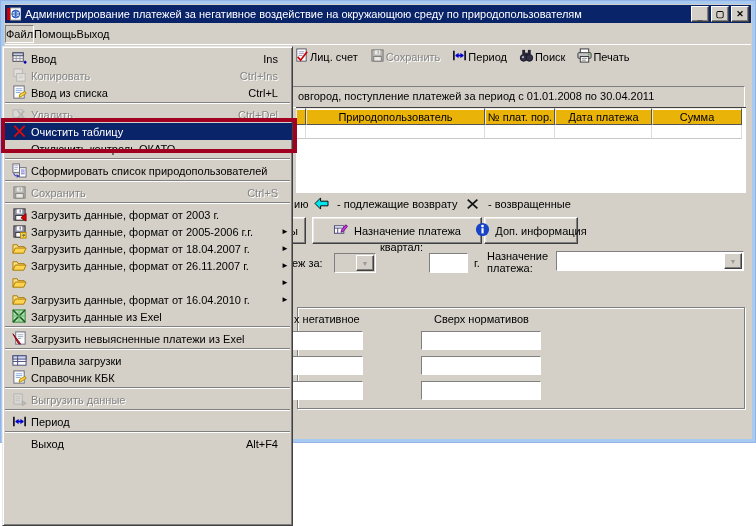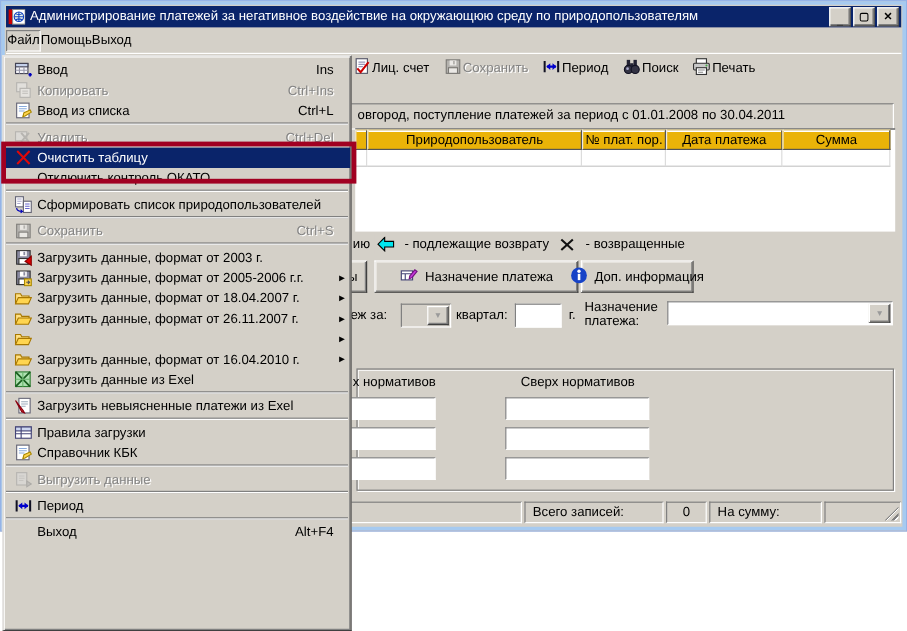--- a/index.html
+++ b/index.html
@@ -227,60 +227,44 @@
             <circle cx="8" cy="4.3" r="1.5" fill="#fff"></circle>
           </svg></span>
       <span>Доп. информация</span>
     </div>
 
     <span class="flabel" style="left:291px;top:256px">еж за:</span>
     <div class="sunken" style="left:333px;top:252px;width:42px;height:20px;background:#d4d0c8">
       <span></span>
       <span class="combo-arrow dis">▼</span>
     </div>
-    <span class="flabel" style="left:379px;top:256px">квартал:</span>
+    <span class="flabel" style="left:379px;top:240px">квартал:</span>
     <div class="sunken" style="left:428px;top:252px;width:39px;height:20px">
       <span></span>
     </div>
     <span class="flabel" style="left:473px;top:256px">г.</span>
     <span class="flabel" style="left:486px;top:249px">Назначение</span>
     <span class="flabel" style="left:486px;top:261px">платежа:</span>
     <div class="sunken" style="left:555px;top:250px;width:188px;height:20px">
       <span></span>
       <span class="combo-arrow dis">▼</span>
     </div>
 
     <div class="groupbox"></div>
-    <span class="flabel" style="left:293px;top:312px">х нормативов</span>
+    <span class="flabel" style="left:293px;top:312px">х негативное</span>
     <span class="flabel" style="left:433px;top:312px">Сверх нормативов</span>
     <div id="norm-inputs">
         <div class="tin" style="left: 270px; top: 330px; width: 92px;"></div>
         <div class="tin" style="left: 270px; top: 355px; width: 92px;"></div>
         <div class="tin" style="left: 270px; top: 380px; width: 92px;"></div>
         <div class="tin" style="left: 420px; top: 330px; width: 120px;"></div>
         <div class="tin" style="left: 420px; top: 355px; width: 120px;"></div>
         <div class="tin" style="left: 420px; top: 380px; width: 120px;"></div>
       </div>
 
-    <div class="statusbar">
-      <div class="sp" style="left:2px;width:428px"></div>
-      <div class="sp" style="left:432px;width:116px">
-        <span>Всего записей:</span>
-      </div>
-      <div class="sp" style="left:550px;width:34px;justify-content:center">
-        <span>0</span>
-      </div>
-      <div class="sp" style="left:586px;width:94px">
-        <span>На сумму:</span>
-      </div>
-      <div class="sp" style="left:682px;width:64px">
-        <span></span>
-        <span class="grip"></span>
-      </div>
-    </div>
   </div>
 
   <div class="menu">
       <div class="mitem">
         <span class="mic">
           <svg width="15" height="15" viewBox="0 0 16 16">
             <rect x="1" y="2" width="11" height="9" fill="#f4f4f8" stroke="#445"></rect>
             <rect x="1" y="2" width="11" height="3" fill="#c6d2ec" stroke="#445"></rect>
             <path d="M4.5 5v6M8.5 5v6M1 8h11" stroke="#99a"></path>
             <path d="M12.5 12h3M14 10.5v3" stroke="#00b" stroke-width="1.6"></path>

